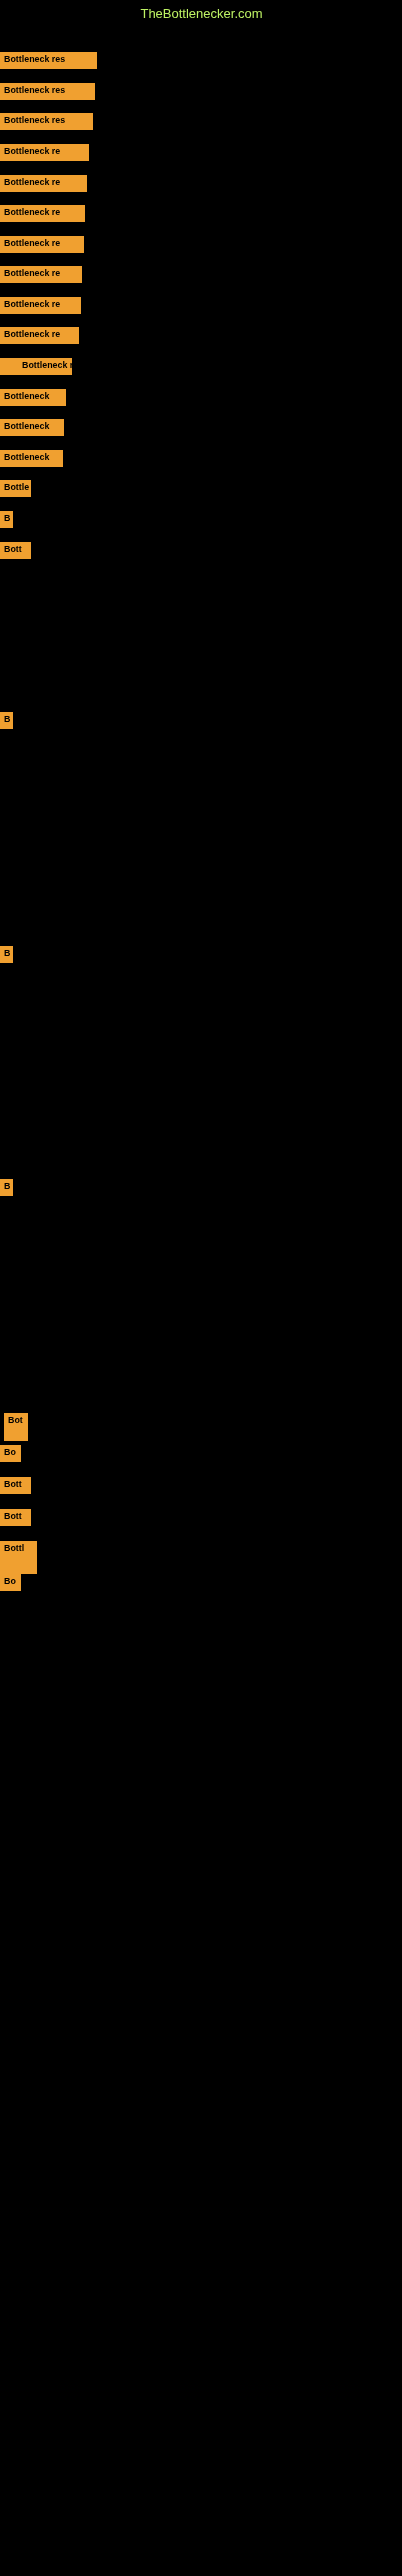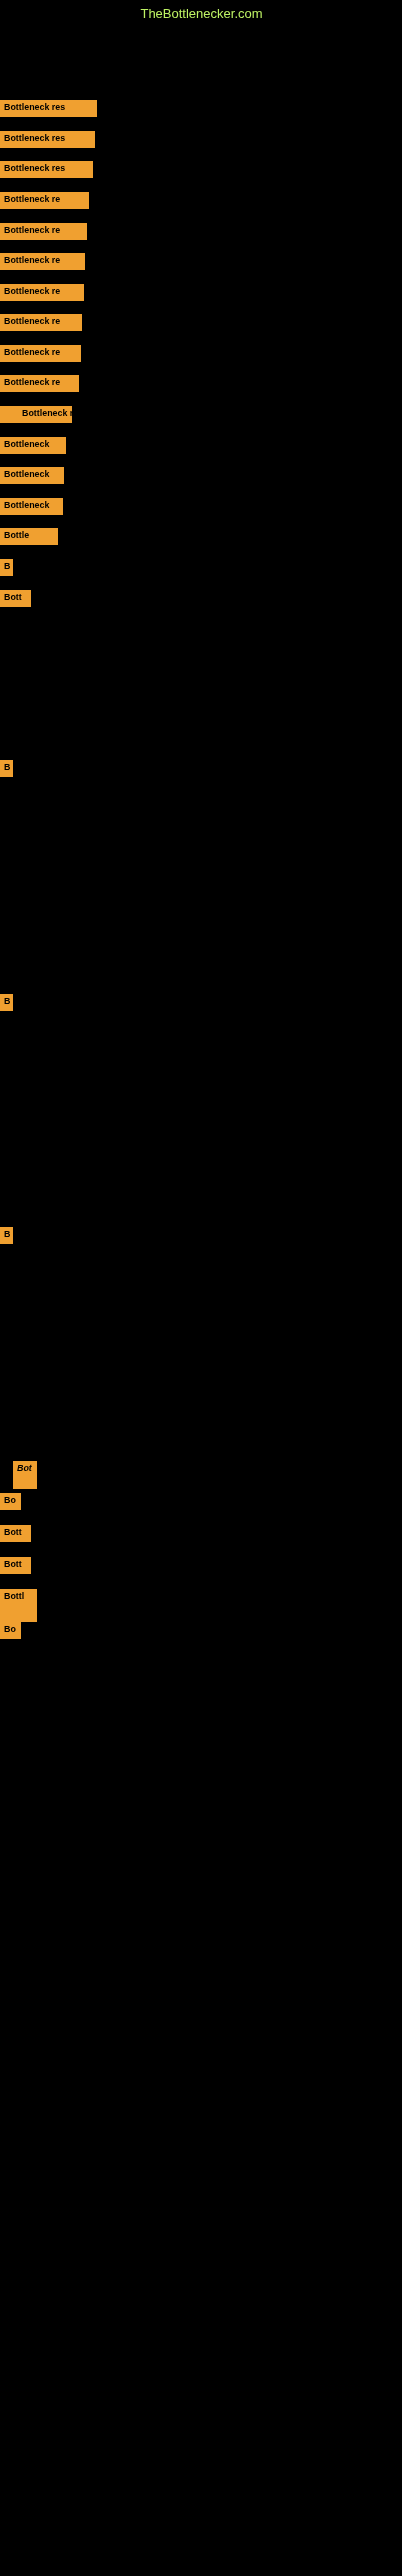--- a/index.html
+++ b/index.html
@@ -23,21 +23,20 @@
     }
     .bottleneck-item {
       position: absolute;
       background-color: #f0a030;
       color: #000;
       font-size: 8.9px;
       font-weight: bold;
       padding: 2.4px 4px;
       white-space: nowrap;
       overflow: hidden;
-      margin-top: 48px;
     }
   </style>
 </head>
 <body>
 
 <div class="site-title">TheBottlenecker.com</div>
 
 <div id="items-container" style="position:relative; width:403px; height:2560px;">
 <div class="bottleneck-item" style="top: 24px; left: 0px; width: 97px; height: 17.7px;">Bottleneck res</div>
     <div class="bottleneck-item" style="top: 55px; left: 0px; width: 95px; height: 17.7px;">Bottleneck res</div>
@@ -46,26 +45,26 @@
     <div class="bottleneck-item" style="top: 147px; left: 0px; width: 87px; height: 17.7px;">Bottleneck re</div>
     <div class="bottleneck-item" style="top: 177px; left: 0px; width: 85px; height: 17.7px;">Bottleneck re</div>
     <div class="bottleneck-item" style="top: 208px; left: 0px; width: 84px; height: 17.7px;">Bottleneck re</div>
     <div class="bottleneck-item" style="top: 238px; left: 0px; width: 82px; height: 17.7px;">Bottleneck re</div>
     <div class="bottleneck-item" style="top: 269px; left: 0px; width: 81px; height: 17.7px;">Bottleneck re</div>
     <div class="bottleneck-item" style="top: 299px; left: 0px; width: 79px; height: 17.7px;">Bottleneck re</div>
     <div class="bottleneck-item" style="top: 330px; left: 0px; width: 72px; height: 17.7px; padding-left: 22px;">Bottleneck r</div>
     <div class="bottleneck-item" style="top: 361px; left: 0px; width: 66px; height: 17.7px;">Bottleneck</div>
     <div class="bottleneck-item" style="top: 391px; left: 0px; width: 64px; height: 17.7px;">Bottleneck</div>
     <div class="bottleneck-item" style="top: 422px; left: 0px; width: 63px; height: 17.7px;">Bottleneck</div>
-    <div class="bottleneck-item" style="top: 452px; left: 0px; width: 58px; height: 17.7px;">Bottle</div>
+    <div class="bottleneck-item" style="top: 452px; left: 0px; width: 31px; height: 17.7px;">Bottle</div>
     <div class="bottleneck-item" style="top: 483px; left: 0px; width: 13px; height: 17.7px;">B</div>
     <div class="bottleneck-item" style="top: 514px; left: 0px; width: 31px; height: 17.7px;">Bott</div>
     <div class="bottleneck-item" style="top: 684px; left: 0px; width: 13px; height: 17.7px;">B</div>
     <div class="bottleneck-item" style="top: 918px; left: 0px; width: 13px; height: 17.7px;">B</div>
     <div class="bottleneck-item" style="top: 1151px; left: 0px; width: 13px; height: 17.7px;">B</div>
-    <div class="bottleneck-item" style="top: 1385px; left: 13px; width: 24px; height: 28px; font-style: italic;">Bot</div>
+    <div class="bottleneck-item" style="top: 1385px; left: 4px; width: 24px; height: 28px;">Bot</div>
     <div class="bottleneck-item" style="top: 1417px; left: 0px; width: 21px; height: 17.7px;">Bo</div>
     <div class="bottleneck-item" style="top: 1449px; left: 0px; width: 31px; height: 17.7px;">Bott</div>
     <div class="bottleneck-item" style="top: 1481px; left: 0px; width: 31px; height: 17.7px;">Bott</div>
     <div class="bottleneck-item" style="top: 1513px; left: 0px; width: 37px; height: 33px;">Bottl</div>
     <div class="bottleneck-item" style="top: 1546px; left: 0px; width: 21px; height: 17.7px;">Bo</div>
   </div>
 
 
 </body></html>

